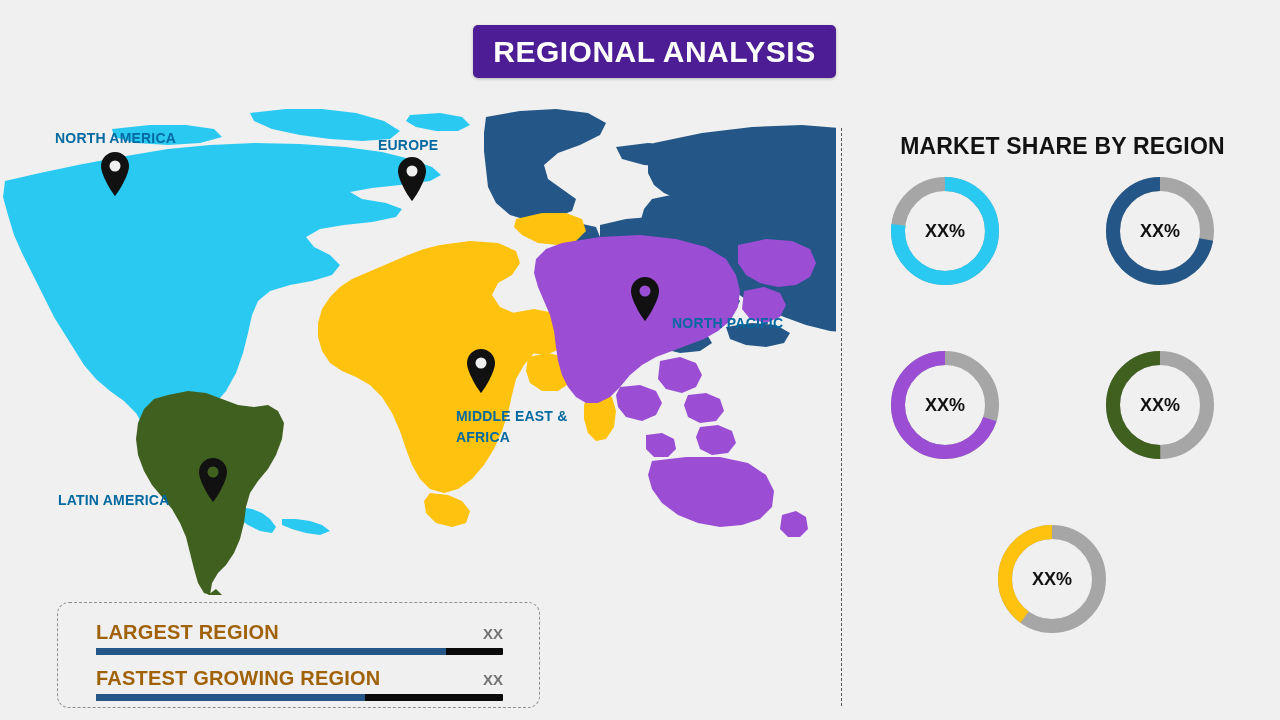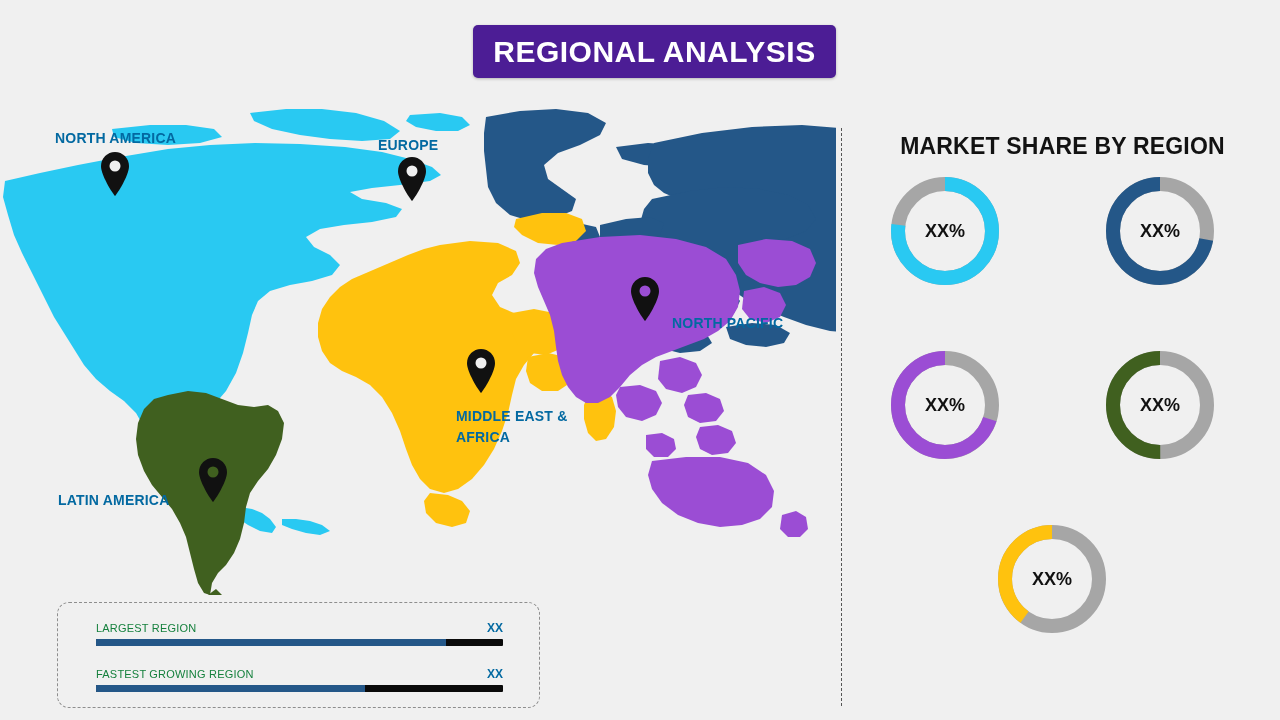--- a/index.html
+++ b/index.html
@@ -50,22 +50,22 @@
   
   .legend-box {
     position: absolute; left: 57px; top: 602px;
     width: 483px; height: 106px;
     border: 1.5px dashed #8e8e8e; border-radius: 12px;
   }
   .legend-row { position: absolute; left: 38px; width: 407px; }
   .legend-row.r1 { top: 18px; }
   .legend-row.r2 { top: 64px; }
   .legend-head { display: flex; align-items: baseline; justify-content: space-between; }
-  .legend-name { font-size: 11px; font-weight: normal; color: #15803d; letter-spacing: .2px; }
-  .legend-val  { font-size: 12px; font-weight: bold; color: #0369a1; text-align: center; }
+  .legend-name { font-size: 20px; font-weight: bold; color: #a16207; letter-spacing: .2px; }
+  .legend-val  { font-size: 15px; font-weight: bold; color: #737373; text-align: center; }
   .legend-bar { position: relative; margin-top: 4px; height: 7px; width: 100%; background: #0a0a0a; border-radius: 1px; overflow: hidden; }
   .legend-fill { position: absolute; left: 0; top: 0; height: 100%; background: #245788; }
 
   
   .divider {
     position: absolute; left: 841px; top: 128px;
     width: 0; height: 578px;
     border-left: 1.5px dashed #555;
   }
 

